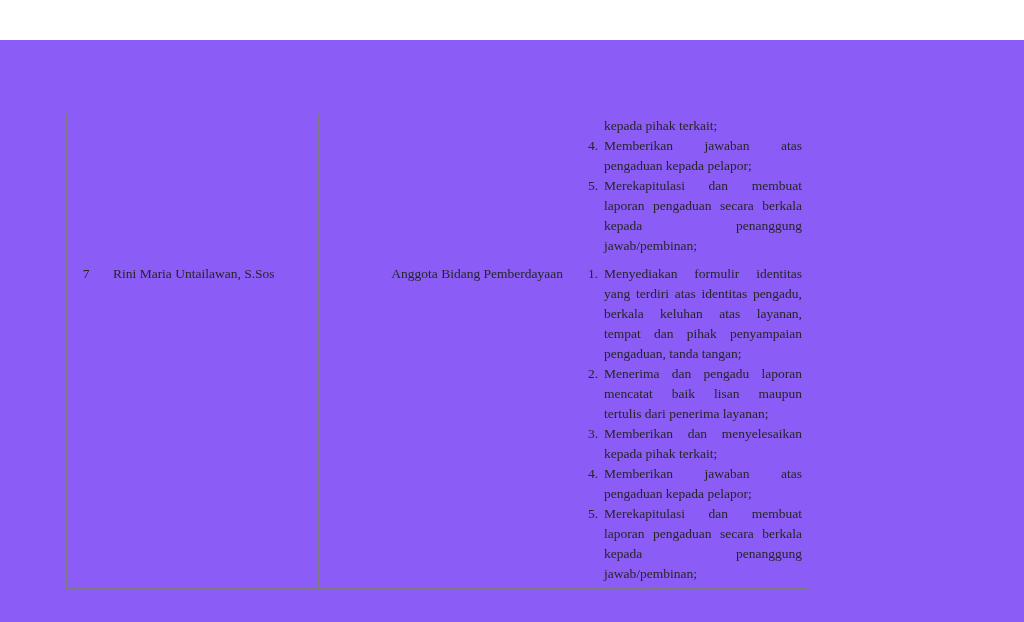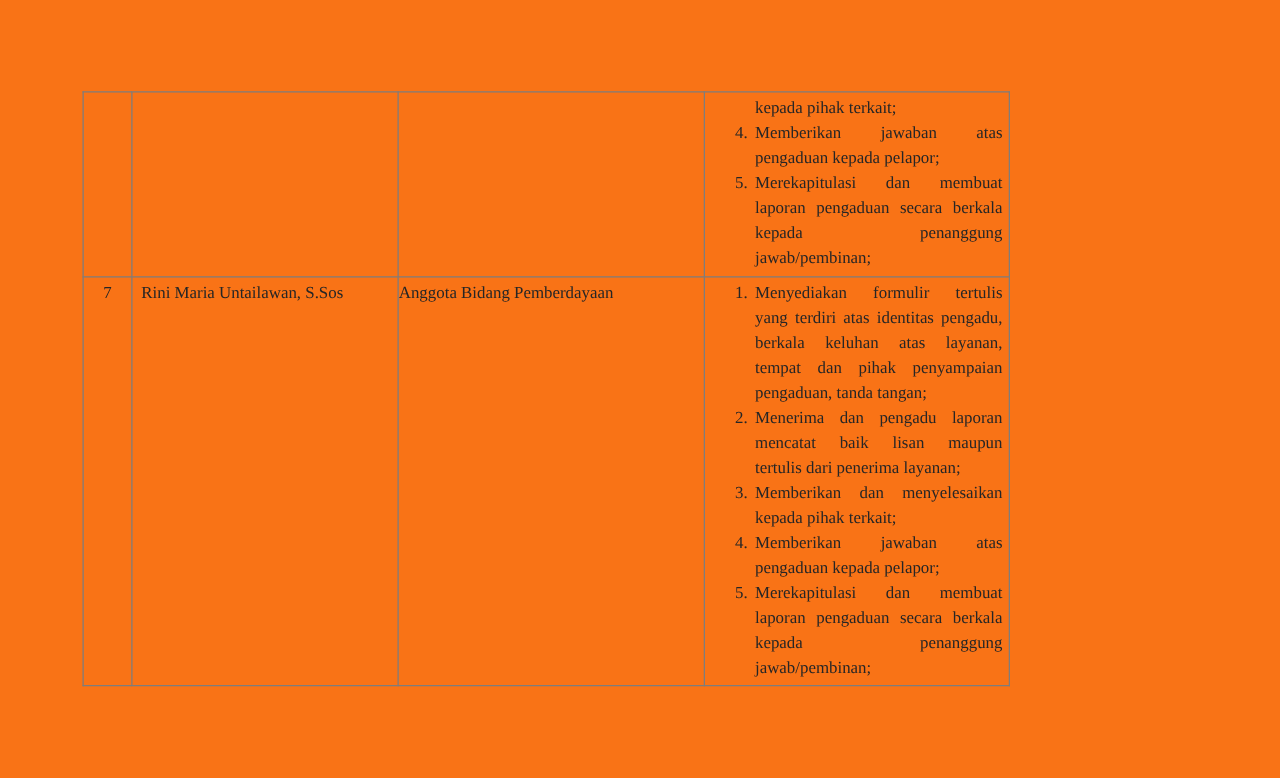--- a/index.html
+++ b/index.html
@@ -9,21 +9,22 @@
     height: 622px;
     background: #ffffff;
     font-family: "Liberation Serif", "DejaVu Serif", serif;
     color: #262626;
     position: relative;
     overflow: hidden;
   }
   .page {
     position: absolute;
     inset: 0;
-    background: #f97316;
+    background: #8b5cf6;
+    margin-top: 40px;
   }
   .doc-table {
     position: absolute;
     left: 66px;
     top: 73px;
     border-collapse: collapse;
     table-layout: fixed;
     width: 741px;
   }
   .doc-table td {
@@ -35,21 +36,21 @@
     overflow: hidden;
   }
   col.c-no     { width: 39px; }
   col.c-name   { width: 213px; }
   col.c-pos    { width: 245px; }
   col.c-duties { width: 244px; }
   tr.row-cont { height: 148px; }
   tr.row-main { height: 327px; }
   td.no-cell   { text-align: center; padding-top: 2px; }
   td.name-cell { padding: 2px 4px 0 7px; }
-  td.pos-cell  { text-align: left; padding-top: 2px; }
+  td.pos-cell  { text-align: right; padding-top: 2px; }
   td.duties-cell { padding: 2px 5px 0 0; }
   .cont-line {
     margin-left: 40px;
     text-align: left;
   }
   .duty-item {
     position: relative;
     padding-left: 40px;
   }
   .duty-num {
@@ -100,21 +101,21 @@
         </td>
       </tr>
       <tr class="row-main">
         <td class="no-cell">7</td>
         <td class="name-cell">Rini Maria Untailawan, S.Sos</td>
         <td class="pos-cell">Anggota Bidang Pemberdayaan</td>
         <td class="duties-cell">
           <div>
               <div class="duty-item">
                 <span class="duty-num">1.</span>
-                <div class="duty-line">Menyediakan formulir tertulis</div>
+                <div class="duty-line">Menyediakan formulir identitas</div>
                 <div class="duty-line">yang terdiri atas identitas pengadu,</div>
                 <div class="duty-line">berkala keluhan atas layanan,</div>
                 <div class="duty-line">tempat dan pihak penyampaian</div>
                 <div class="duty-line is-last">pengaduan, tanda tangan;</div>
               </div>
               <div class="duty-item">
                 <span class="duty-num">2.</span>
                 <div class="duty-line">Menerima dan pengadu laporan</div>
                 <div class="duty-line">mencatat baik lisan maupun</div>
                 <div class="duty-line is-last">tertulis dari penerima layanan;</div>

